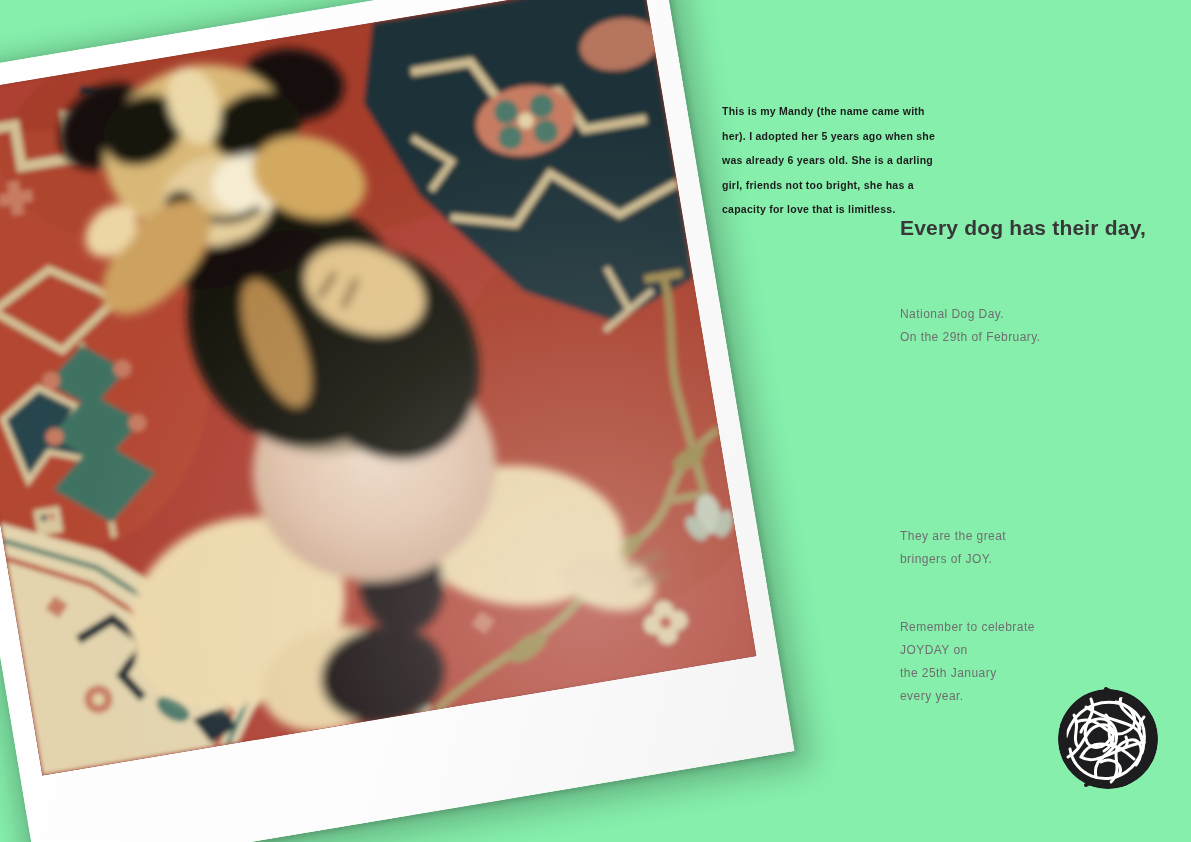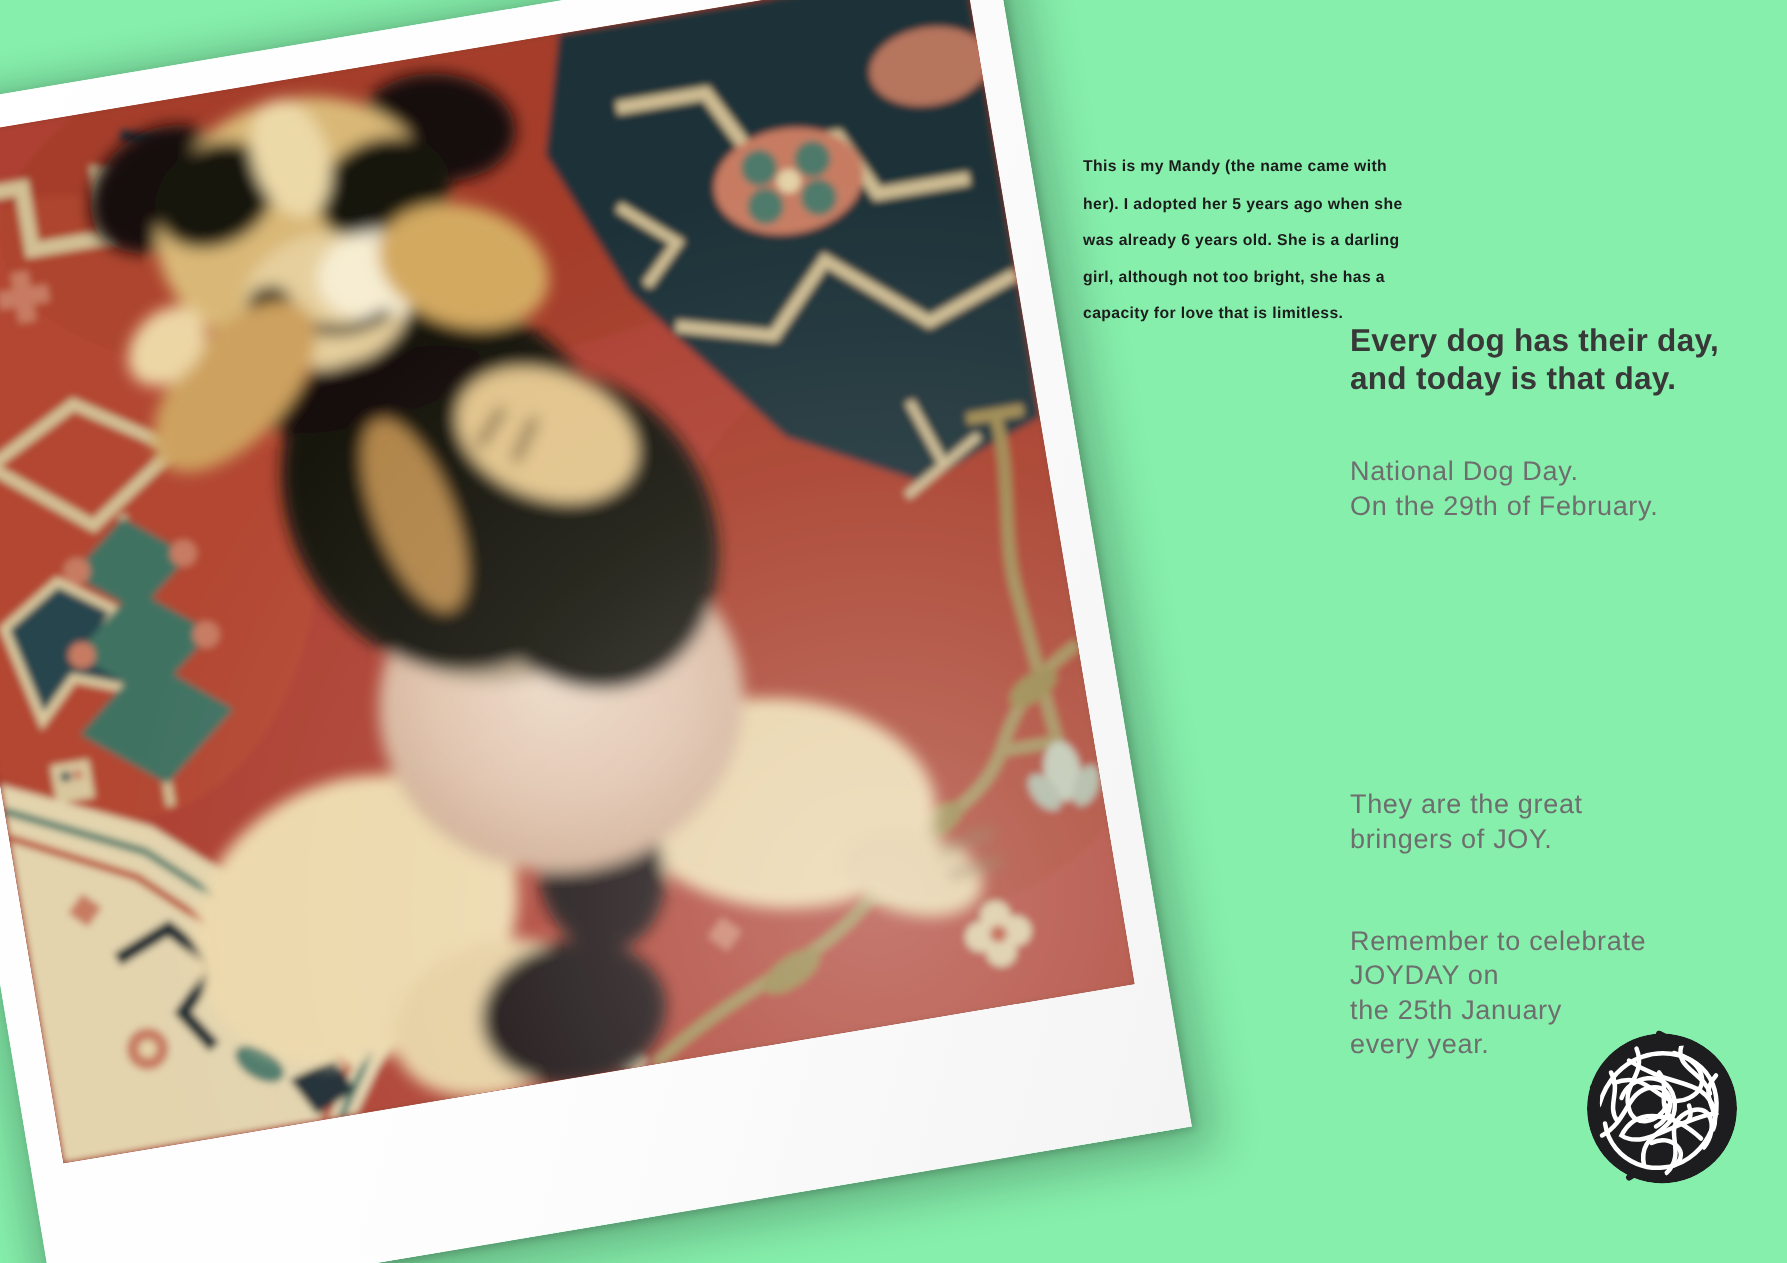--- a/index.html
+++ b/index.html
@@ -29,21 +29,21 @@
     font-size:10.5px;font-weight:bold;line-height:24.5px;letter-spacing:0.25px;
     color:#1c1c1c;white-space:nowrap;
   }
   .headline{
     position:absolute;left:900px;top:215px;
     font-size:21px;font-weight:bold;line-height:25px;letter-spacing:0.2px;
     color:#383838;white-space:nowrap;
   }
   .body-block{
     position:absolute;left:900px;
-    font-size:18px;font-weight:normal;line-height:23px;letter-spacing:0.45px;
+    font-size:12px;font-weight:normal;line-height:23px;letter-spacing:0.45px;
     color:#6e6e6e;white-space:nowrap;
   }
   .block-0{top:303px}
   .block-1{top:393px}
   .block-2{top:525px}
   .block-3{top:616px}
   
   .logo{position:absolute;left:1056px;top:687px;width:104px;height:104px;}
   .logo svg{display:block;width:104px;height:104px;}
 </style>
@@ -195,27 +195,26 @@
 
         <rect x="0" y="0" width="724" height="688" fill="url(#wash)"></rect>
       </svg>
     </div>
   </div>
 
   <div class="caption">
     <div>This is my Mandy (the name came with</div>
     <div>her). I adopted her 5 years ago when she</div>
     <div>was already 6 years old. She is a darling</div>
-    <div>girl, although not too bright, she has a</div>
+    <div>girl, friends not too bright, she has a</div>
     <div>capacity for love that is limitless.</div>
   </div>
 
   <div class="headline">
     <div>Every dog has their day,</div>
-    <div>and today is that day.</div>
   </div>
 
   <div class="body-block block-0">
     <div>National Dog Day.</div>
     <div>On the 29th of February.</div>
   </div>
   <div class="body-block block-2">
     <div>They are the great</div>
     <div>bringers of JOY.</div>
   </div>

